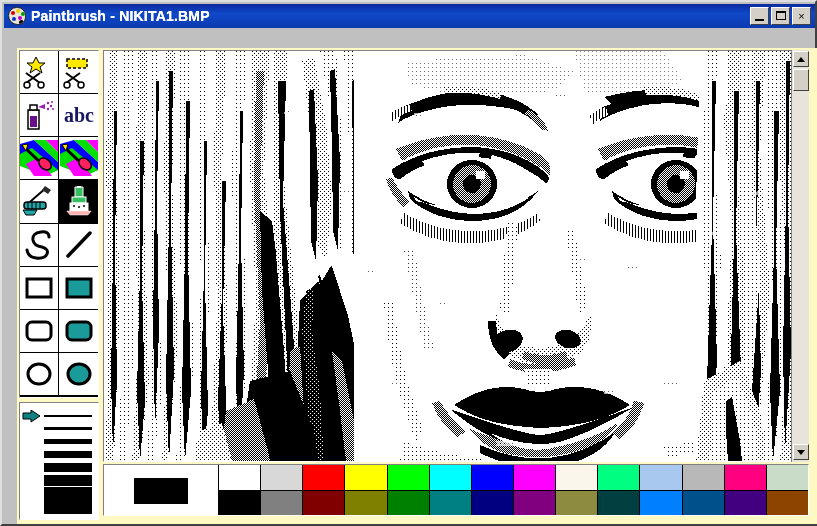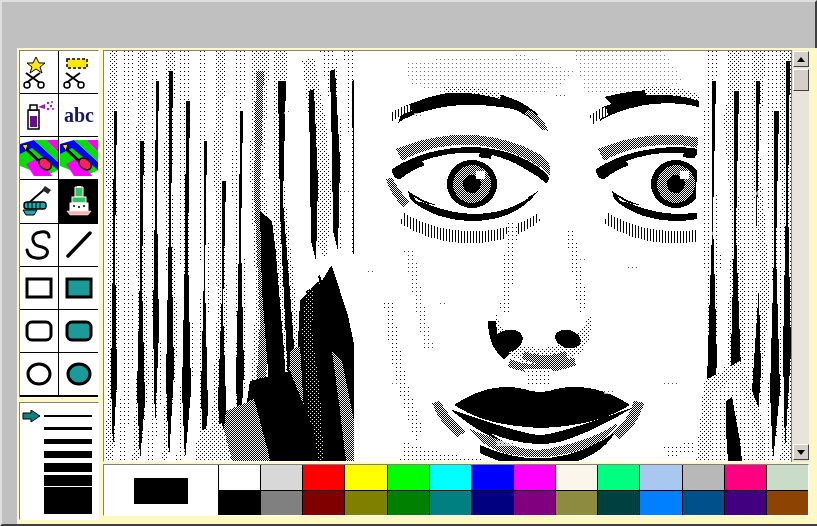--- a/index.html
+++ b/index.html
@@ -150,20 +150,42 @@
   .cur-fg{position:absolute;left:30px;top:13px;width:54px;height:26px;background:#000;}
   .swatch-col{flex:1 1 0;display:flex;flex-direction:column;border-right:1px solid #000;box-sizing:border-box;}
   .swatch{flex:1 1 0;border-bottom:1px solid #000;box-sizing:border-box;cursor:default;}
   .swatch:last-child{border-bottom:none;}
 </style>
 </head>
 <body>
 
 <div class="win">
 
+  <div class="titlebar">
+    <div class="app-icon">
+      <i class="d1"></i>
+        <i class="d2"></i>
+        <i class="d3"></i>
+      <i class="d4"></i>
+        <i class="d5"></i>
+        <i class="d6"></i>
+    </div>
+    <div class="title-text">Paintbrush - NIKITA1.BMP</div>
+    <div class="tb-buttons">
+      <div class="tb-btn">
+        <div class="glyph-min"></div>
+      </div>
+      <div class="tb-btn">
+        <div class="glyph-max"></div>
+      </div>
+      <div class="tb-btn">
+        <span>×</span>
+      </div>
+    </div>
+  </div>
 
 
   <div class="client">
 
     <div class="toolbox">
 
       <div class="tool">
         <svg width="34" height="34" viewBox="0 0 34 34">
           <polygon points="14,2 17,8 23,8 18,12 20,18 14,14 8,18 10,12 5,8 11,8" fill="#ffe800" stroke="#000" stroke-width="1"></polygon>
           <path d="M4 18 L18 28 M18 18 L4 28" stroke="#000" stroke-width="2" fill="none"></path>

